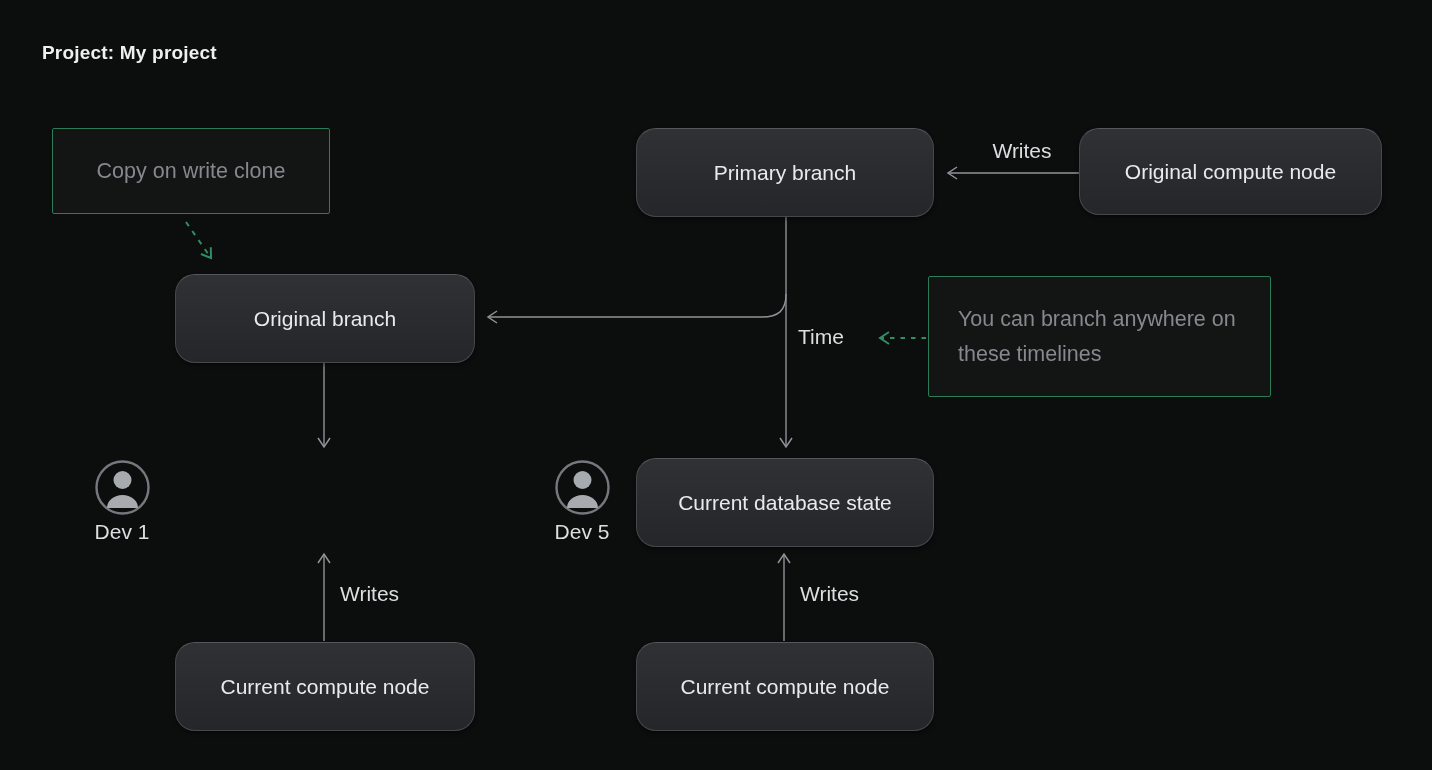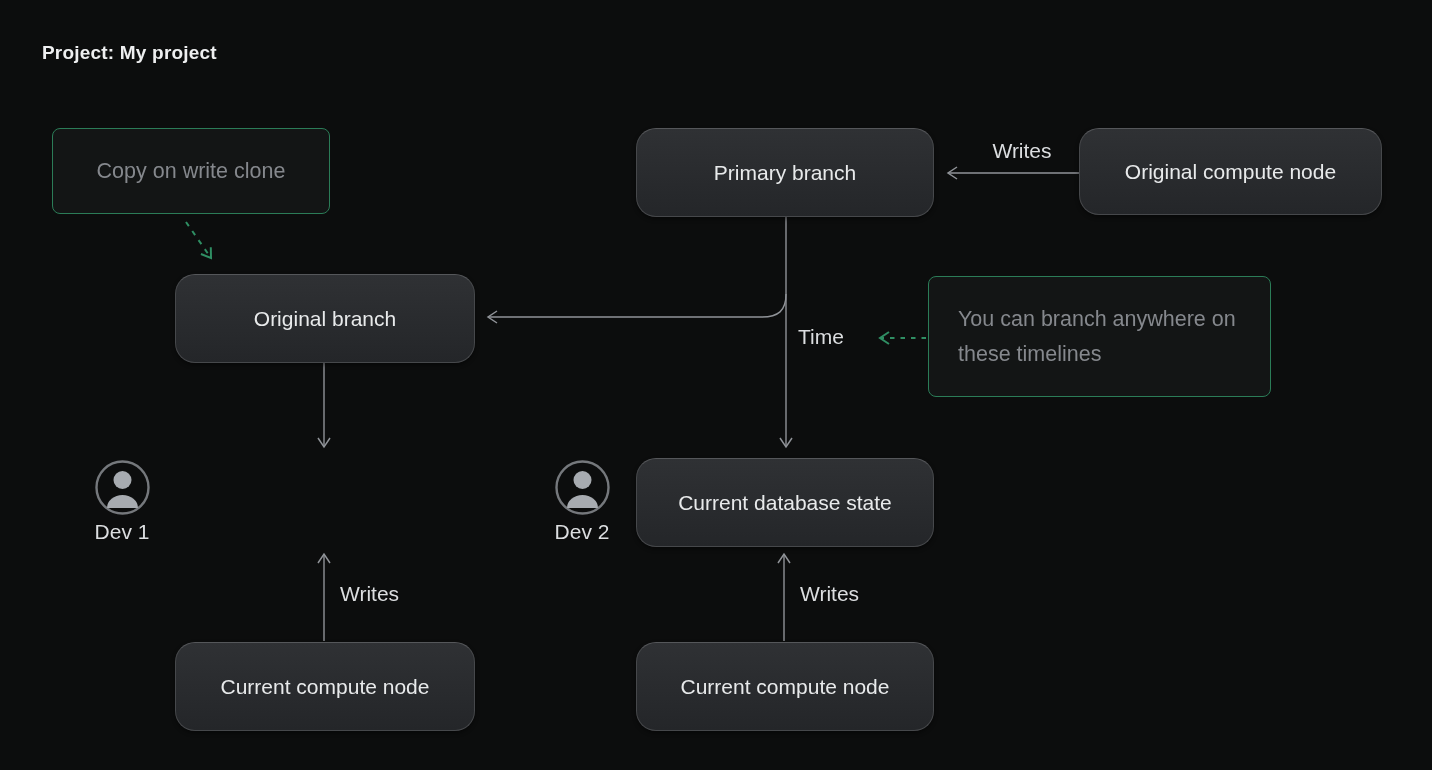--- a/index.html
+++ b/index.html
@@ -12,21 +12,21 @@
     font-size:19px;font-weight:600;color:#eeeff0;letter-spacing:.2px;
   }
   .node{
     position:absolute;display:flex;align-items:center;justify-content:center;
     background:linear-gradient(180deg,#2f3134 0%,#242629 100%);
     border:1px solid #46484b;border-top-color:#55575a;border-radius:20px;
     color:#e8eaeb;font-size:21px;box-shadow:0 2px 4px rgba(0,0,0,.45);
   }
   .annotation{
     position:absolute;display:flex;align-items:center;
-    background:#131515;border:1px solid #2b7c57;border-radius:8px;
+    background:#131515;border:1px solid #2b7c57;border-radius:2px;
     color:#85888d;font-size:21.5px;
   }
   .annotation.center{justify-content:center;}
   .edge-label{
     position:absolute;color:#dcdee0;font-size:21px;white-space:nowrap;
   }
   .dev{
     position:absolute;width:70px;display:flex;flex-direction:column;align-items:center;
   }
   .dev-label{color:#dcdee0;font-size:21px;margin-top:4px;}
@@ -122,21 +122,21 @@
           <clipPath id="avclip2">
             <circle cx="28.5" cy="28.5" r="25.5"></circle>
           </clipPath>
         </defs>
       <circle cx="28.5" cy="28.5" r="26" fill="none" stroke="#75787c" stroke-width="2.4"></circle>
       <g clip-path="url(#avclip2)">
         <circle cx="28.5" cy="21" r="9" fill="#a7abb0"></circle>
         <path d="M13,49 a15.5,13 0 0 1 31,0 z" fill="#a7abb0"></path>
       </g>
     </svg>
-    <div class="dev-label">Dev 2</div>
+    <div class="dev-label">Dev 5</div>
   </div>
 
   <div class="edge-label" style="left:965px;top:139px;width:114px;text-align:center;">Writes</div>
 
   <div class="edge-label" style="left:798px;top:325px;">Time</div>
 
   <div class="edge-label" style="left:340px;top:582px;">Writes</div>
 
   <div class="edge-label" style="left:800px;top:582px;">Writes</div>
 

